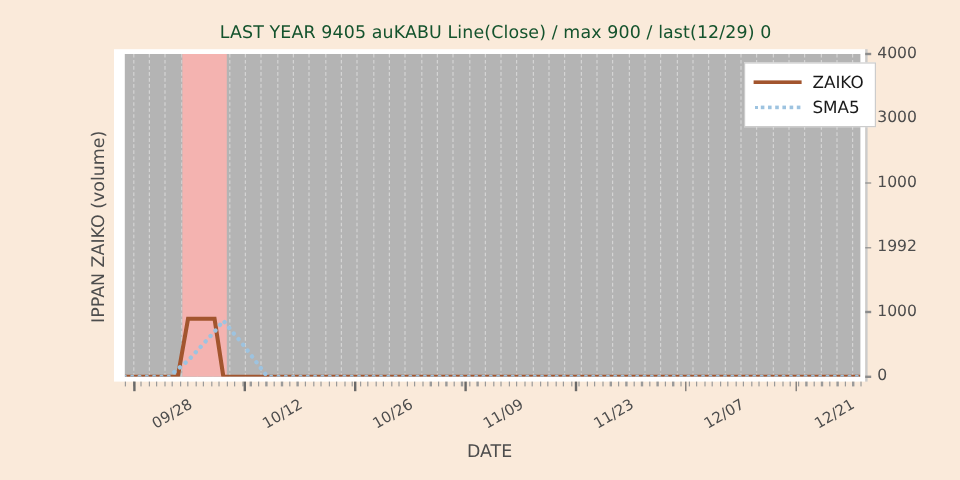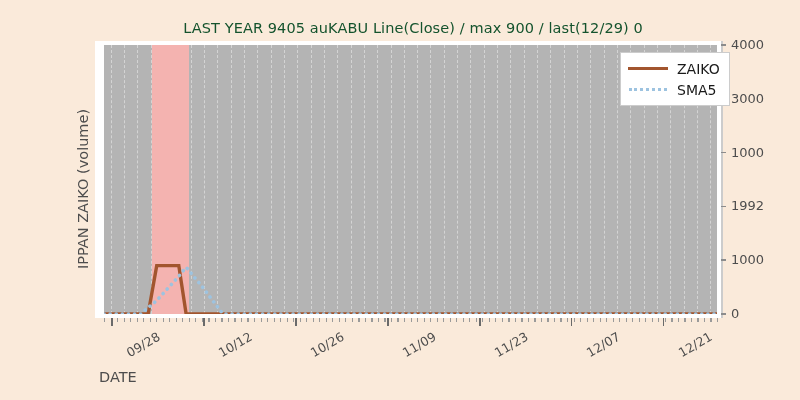--- a/index.html
+++ b/index.html
@@ -43,21 +43,21 @@
     transform-origin: center center;
     font-size: 14.5px;
     color: #4d4d4d;
     white-space: nowrap;
   }
   #xlabel {
     position: absolute;
     left: 99px;
     top: 369px;
     width: 618px;
-    text-align: left;
+    text-align: center;
     font-size: 14.5px;
     color: #4d4d4d;
   }
   
   #plot-frame {
     position: absolute;
     left: 95px;
     top: 41px;
     width: 626px;
     height: 277px;

